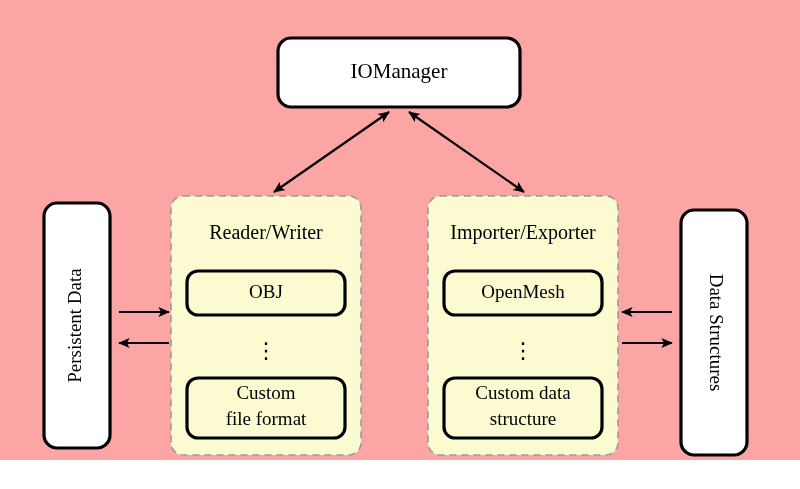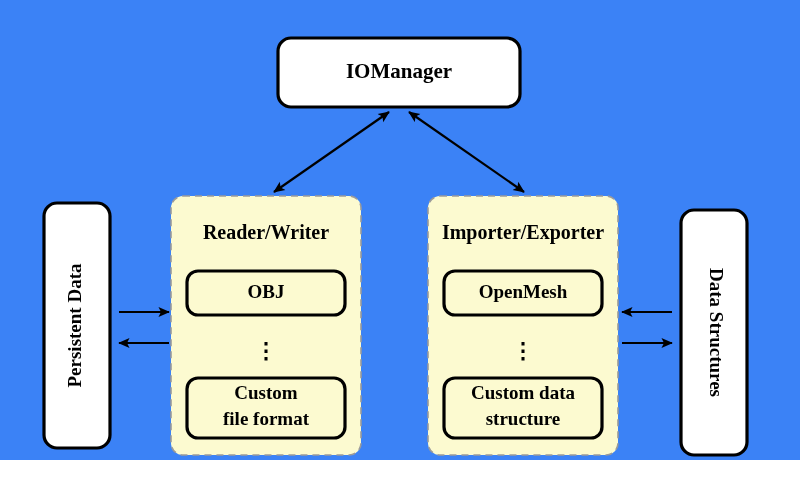--- a/index.html
+++ b/index.html
@@ -10,22 +10,21 @@
   body {
     width: 800px;
     height: 489px;
     font-family: "Liberation Serif", "DejaVu Serif", serif;
     overflow: hidden;
   }
   #diagram-root {
     position: relative;
     width: 800px;
     height: 460px;
-    background: #3b82f6;
-    font-weight: bold;
+    background: #fca5a5;
   }
   svg#diagram-svg {
     position: absolute;
     top: 0;
     left: 0;
     width: 800px;
     height: 489px;
     display: block;
   }
   .node-label {

